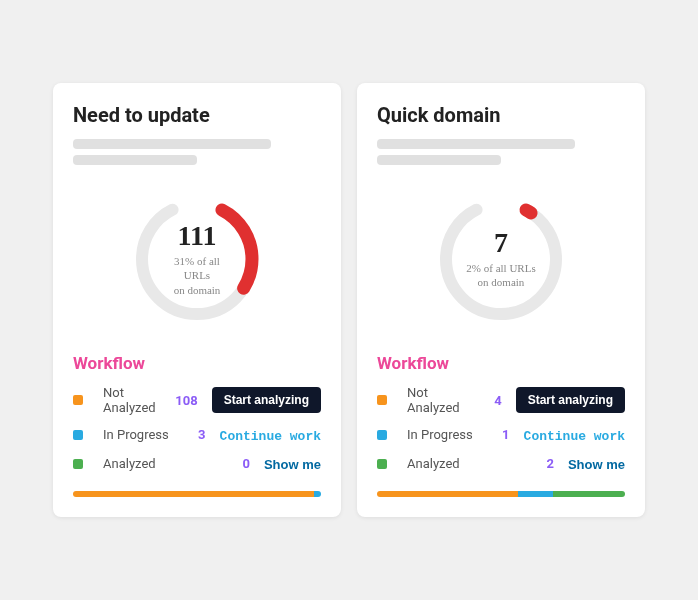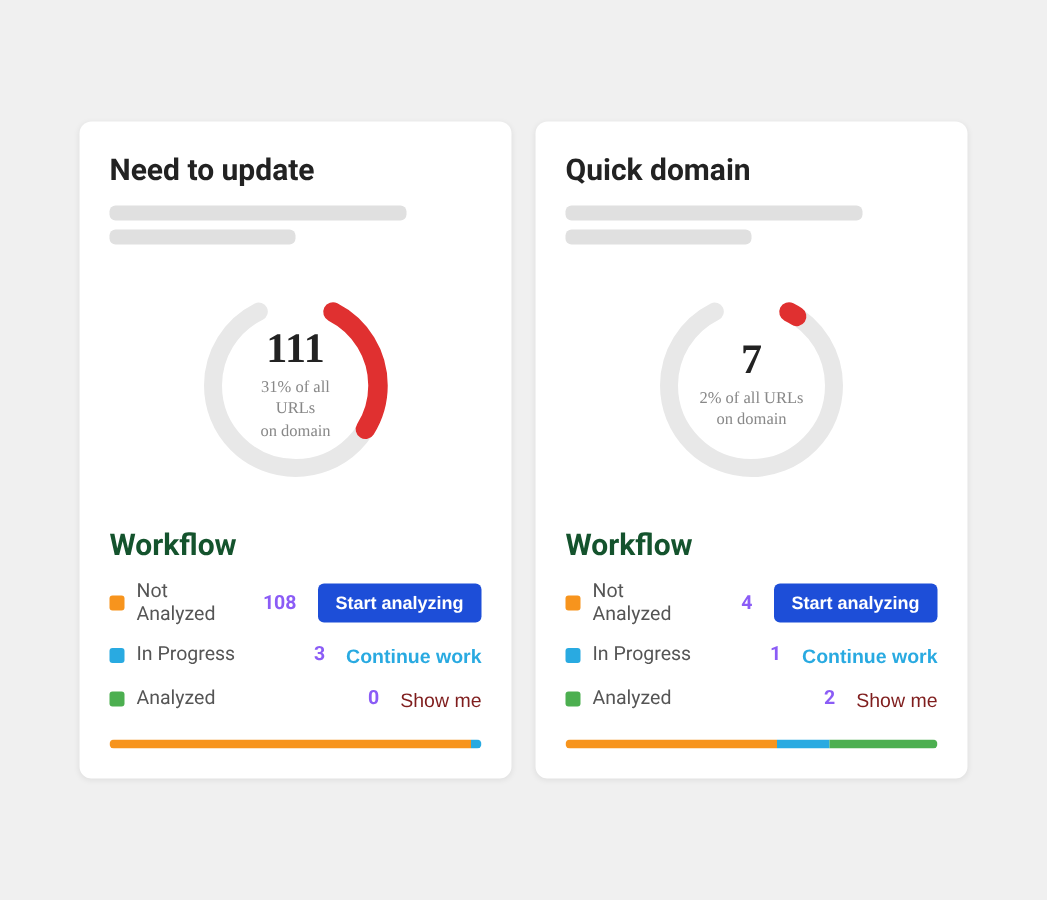--- a/index.html
+++ b/index.html
@@ -78,23 +78,23 @@
       line-height: 1;
     }
     .donut-label {
       font-size: 11px;
       color: #888;
       line-height: 1.3;
       margin-top: 4px;
     }
 
     .workflow-title {
-      font-size: 20px;
-      font-weight: 700;
-      color: #14532d;
+      font-size: 17px;
+      font-weight: 700;
+      color: #ec4899;
       margin-top: 4px;
     }
     .workflow-rows {
       display: flex;
       flex-direction: column;
       gap: 10px;
     }
     .workflow-row {
       display: flex;
       align-items: center;
@@ -107,58 +107,60 @@
       flex-shrink: 0;
     }
     .dot-orange { background: #f7941d; }
     .dot-blue { background: #29aae1; }
     .dot-green { background: #4caf50; }
 
     .row-label {
       font-size: 13px;
       color: #555;
       flex: 1;
+      margin-left: 12px;
     }
     .row-count {
       font-size: 13px;
       font-weight: 700;
       color: #8b5cf6;
       min-width: 24px;
       text-align: right;
     }
     .row-action {
       margin-left: 6px;
     }
     .btn-start {
-      background: #1d4ed8;
+      background: #0f172a;
       color: #fff;
       border: none;
       border-radius: 4px;
       padding: 6px 12px;
       font-size: 12px;
       font-weight: 600;
       cursor: pointer;
       white-space: nowrap;
       text-align: right;
     }
     .btn-link {
       background: none;
       border: none;
       color: #29aae1;
       font-size: 13px;
       font-weight: 600;
       cursor: pointer;
       padding: 0;
+      font-family: Liberation Mono, monospace;
     }
     .btn-link-muted {
       background: none;
       border: none;
-      color: #7f1d1d;
-      font-size: 13px;
-      font-weight: 400;
+      color: #0369a1;
+      font-size: 13px;
+      font-weight: 700;
       cursor: pointer;
       padding: 0;
     }
 
     .progress-bar-row {
       display: flex;
       height: 6px;
       border-radius: 3px;
       overflow: hidden;
       margin-top: 6px;

